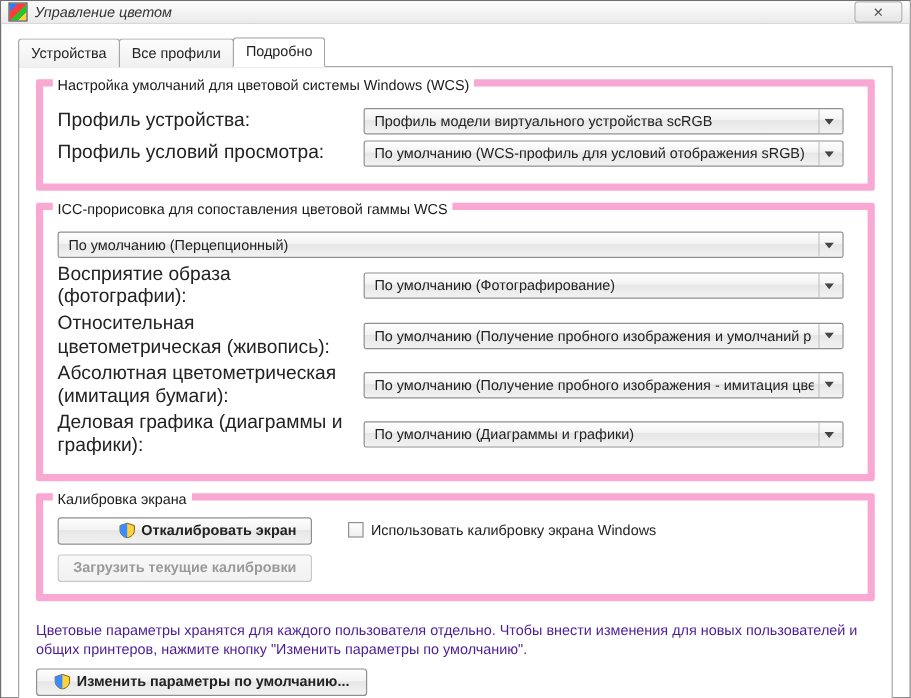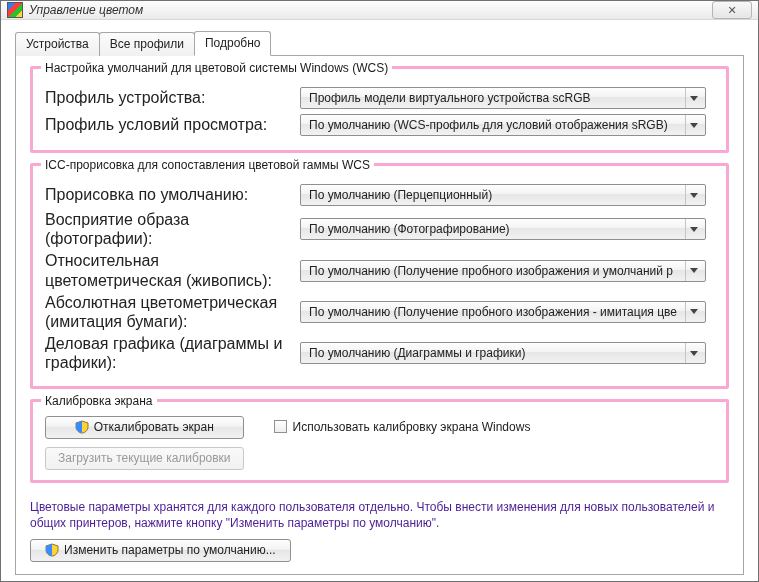--- a/index.html
+++ b/index.html
@@ -59,21 +59,21 @@
     background:#fff;
     flex:1;
     padding:10px 14px 12px 14px;
     font-size:12px;
     color:#222;
     display:flex; flex-direction:column;
     overflow:hidden;
   }
   .group {
     position:relative;
-    border:3px solid #f9a8d4;
+    border:6px solid #f9a8d4;
     border-radius:2px;
     padding:14px 20px 10px 12px;
     margin-bottom:10px;
   }
   .group-title {
     position:absolute; top:-8px; left:8px;
     background:#fff; padding:0 4px;
     font-size:12px; color:#1a1a1a;
   }
   .row {
@@ -107,23 +107,24 @@
   }
   .combo .caret svg { width:8px; height:5px; }
   .btn {
     height:23px;
     min-width:80px;
     border:1px solid #8f8f8f;
     border-radius:3px;
     background:linear-gradient(to bottom,#fefefe 0%,#f3f3f3 45%,#e6e6e6 46%,#f2f2f2 100%);
     font-size:12px;
     padding:0 12px;
-    display:inline-flex; align-items:center; justify-content:center;
+    display:inline-flex; align-items:center; justify-content:flex-end;
     gap:5px;
     color:#222;
+    font-weight:bold;
   }
   .btn.disabled {
     color:#9a9a9a;
     border-color:#c8c8c8;
     background:linear-gradient(to bottom,#f9f9f9,#f1f1f1);
   }
   .shield-icon {
     width:14px; height:14px;
     display:inline-block;
   }
@@ -199,21 +200,20 @@
                 </svg>
             </span>
           </div>
         </div>
       </div>
 
       <div class="group">
         <div class="group-title">ICC-прорисовка для сопоставления цветовой гаммы WCS</div>
 
         <div class="row">
-          <div class="label">Прорисовка по умолчанию:</div>
           <div class="combo">
             <span class="combo-text">По умолчанию (Перцепционный)</span>
             <span class="caret">
                 <svg viewBox="0 0 8 5">
                   <path d="M0 0 L4 5 L8 0 Z" fill="#444"></path>
                 </svg>
               </span>
           </div>
         </div>
 

